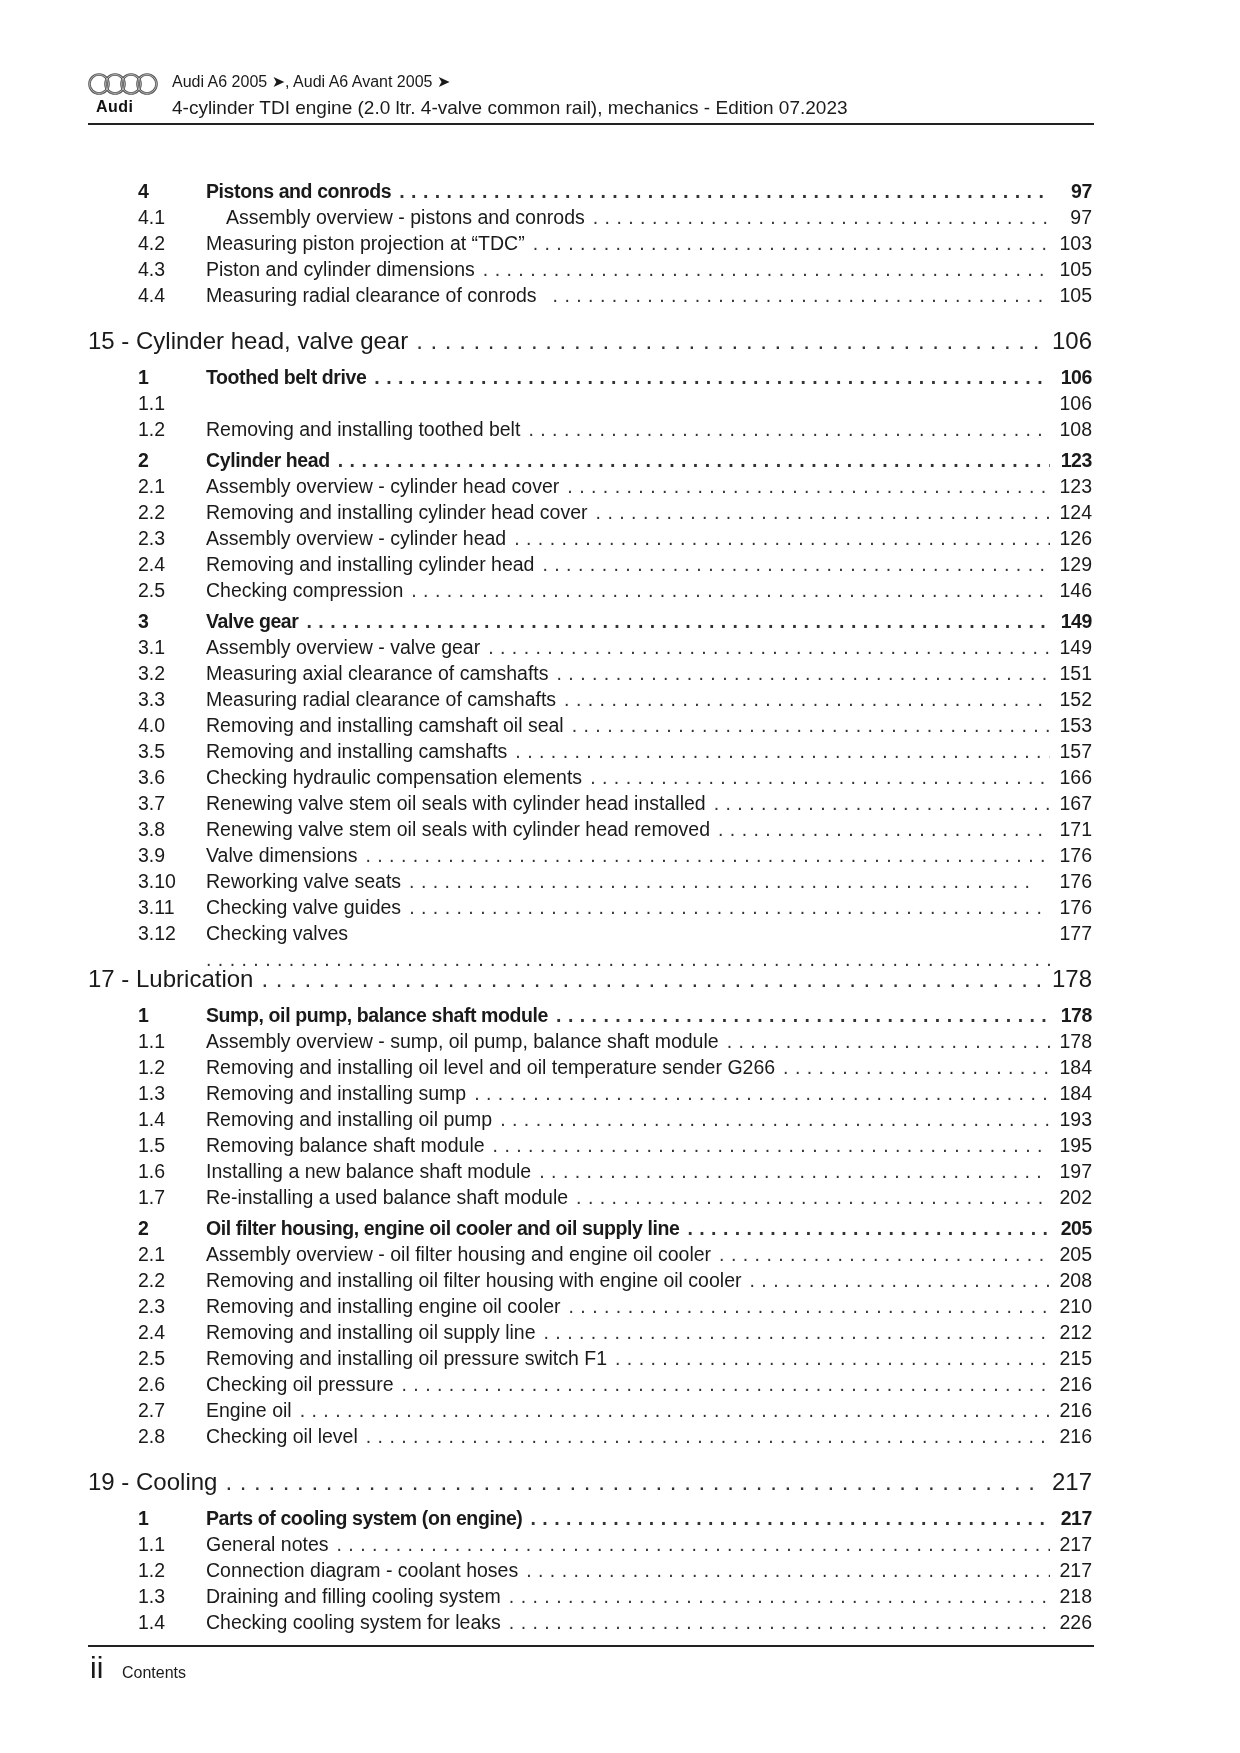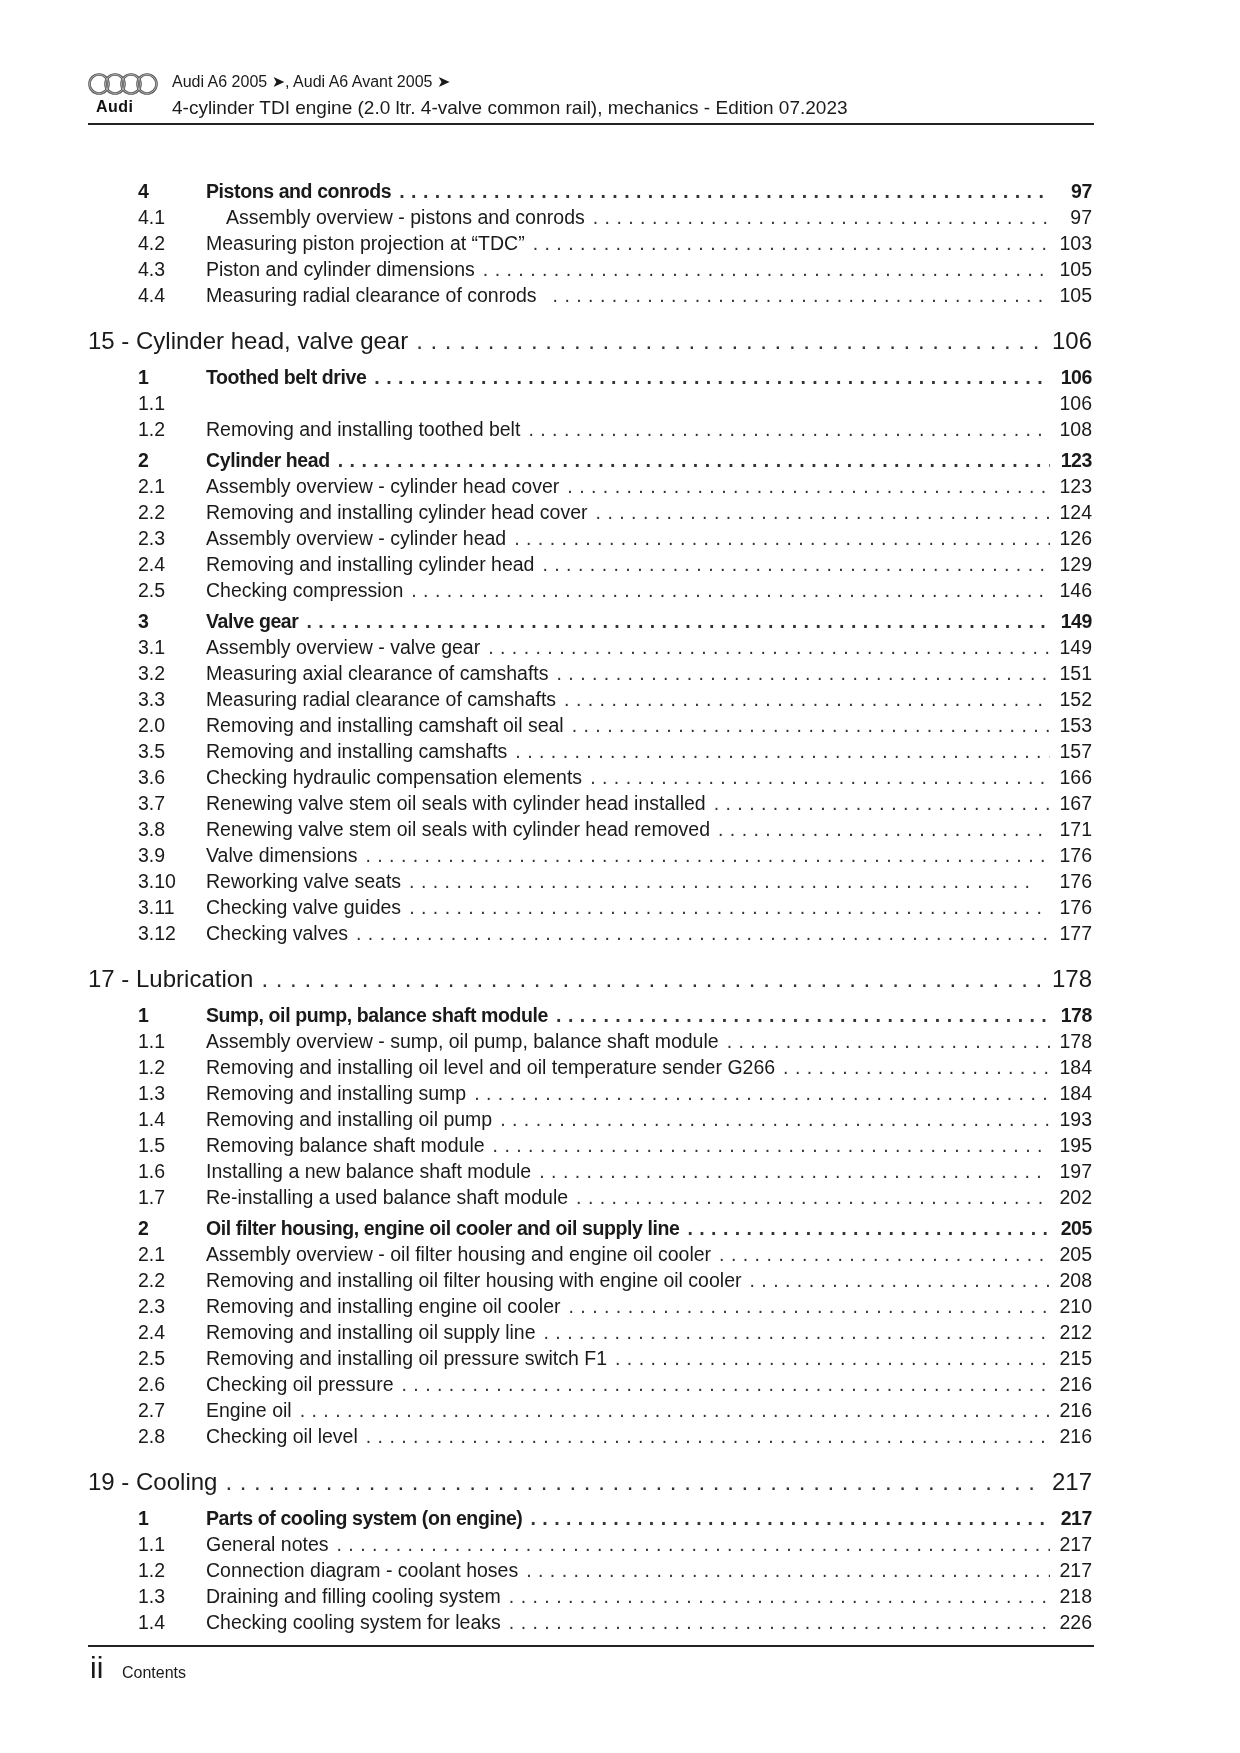--- a/index.html
+++ b/index.html
@@ -200,21 +200,21 @@
     </div>
     <div class="row sub" style="top: 686px;">
       <span class="num">3.3</span>
       <span class="title-wrap" style="right: 190px;">
         <span class="ttl">Measuring radial clearance of camshafts</span>
         <span class="dots"></span>
       </span>
       <span class="pg">152</span>
     </div>
     <div class="row sub" style="top: 712px;">
-      <span class="num">2.0</span>
+      <span class="num">4.0</span>
       <span class="title-wrap" style="right: 190px;">
         <span class="ttl">Removing and installing camshaft oil seal</span>
         <span class="dots"></span>
       </span>
       <span class="pg">153</span>
     </div>
     <div class="row sub" style="top: 738px;">
       <span class="num">3.5</span>
       <span class="title-wrap" style="right: 190px;">
         <span class="ttl">Removing and installing camshafts</span>
@@ -265,21 +265,21 @@
     <div class="row sub" style="top: 894px;">
       <span class="num">3.11</span>
       <span class="title-wrap" style="right: 190px;">
         <span class="ttl">Checking valve guides</span>
         <span class="dots"></span>
       </span>
       <span class="pg">176</span>
     </div>
     <div class="row sub" style="top: 920px;">
       <span class="num">3.12</span>
-      <span class="title-wrap" style="right: 190px;">
+      <span class="title-wrap" style="right: 190px; flex-direction: column;">
         <span class="ttl">Checking valves</span>
         <span class="dots"></span>
       </span>
       <span class="pg">177</span>
     </div>
     <div class="row chap" style="top: 963px;">
       <span class="title-wrap" style="right: 200px;">
         <span class="ttl">17 - Lubrication</span>
         <span class="dots"></span>
       </span>

